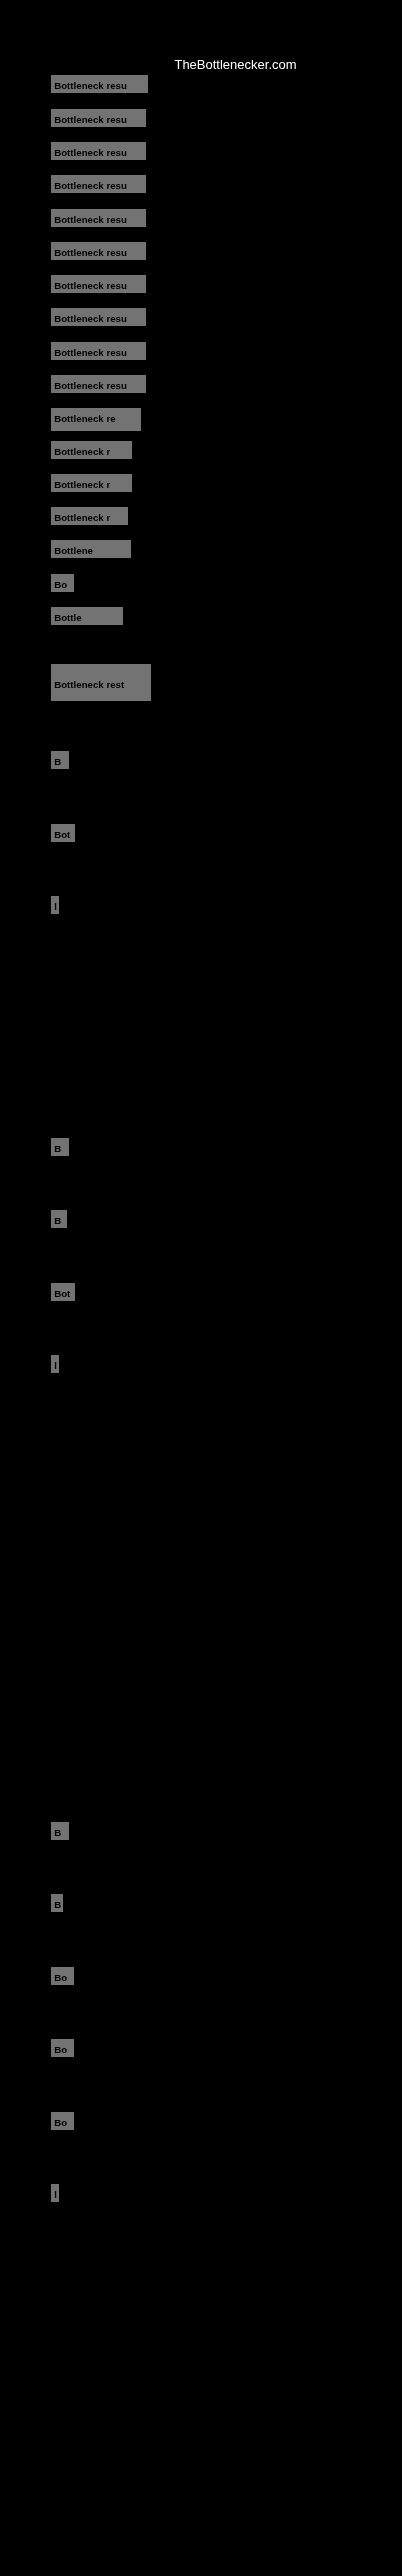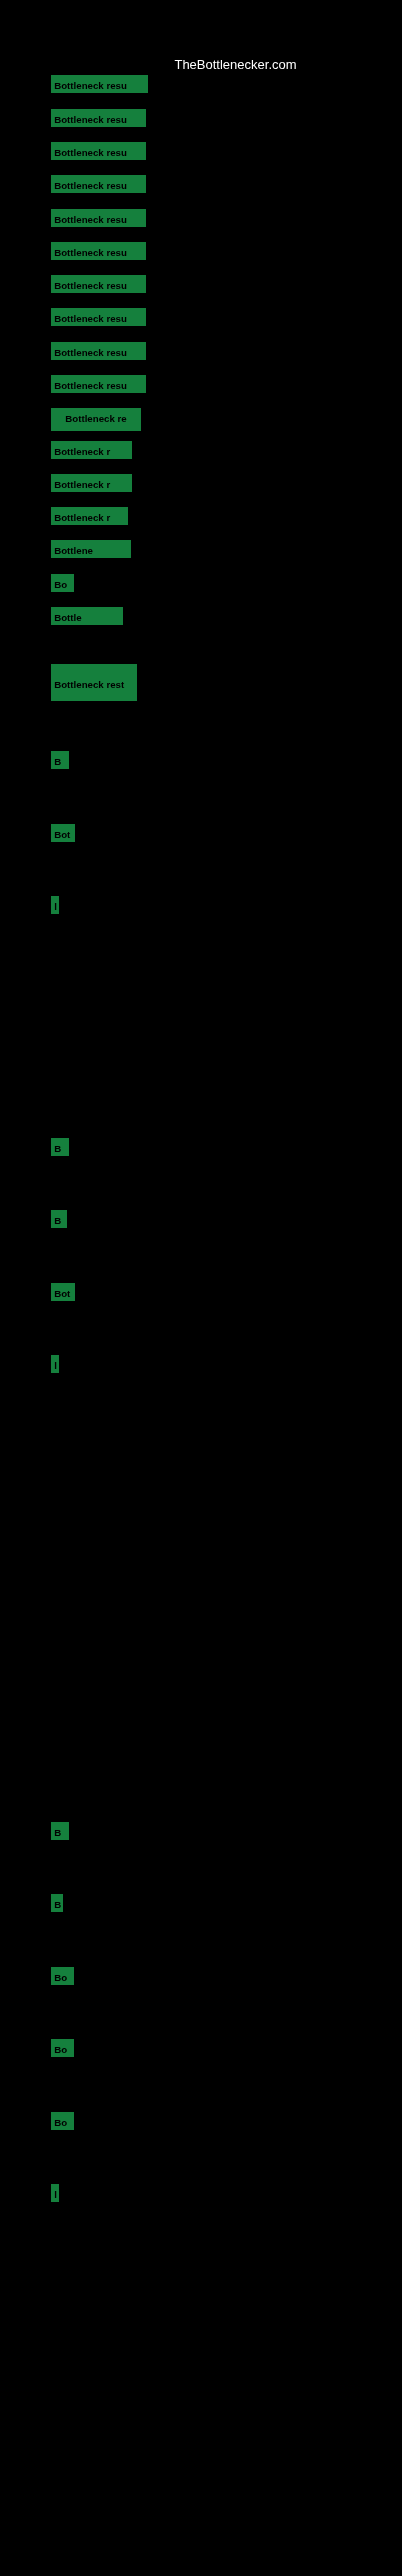--- a/index.html
+++ b/index.html
@@ -20,21 +20,21 @@
       color: #ffffff;
       font-size: 13px;
       text-align: center;
       padding: 6.4px 0;
       font-weight: normal;
     }
 
     .bottleneck-item {
       position: absolute;
       left: 0;
-      background-color: #15803d;
+      background-color: #737373;
       color: #000000;
       font-size: 9.7px;
       font-weight: bold;
       padding: 1.6px 3.2px;
       white-space: nowrap;
       overflow: hidden;
     }
   </style>
 </head>
 <body>
@@ -45,28 +45,28 @@
     <div class="bottleneck-item" style="top: 24px; width: 97px; height: 17.7px; line-height: 17.7px;">Bottleneck resu</div>
     <div class="bottleneck-item" style="top: 58px; width: 95px; height: 17.7px; line-height: 17.7px;">Bottleneck resu</div>
     <div class="bottleneck-item" style="top: 91px; width: 95px; height: 17.7px; line-height: 17.7px;">Bottleneck resu</div>
     <div class="bottleneck-item" style="top: 124px; width: 95px; height: 17.7px; line-height: 17.7px;">Bottleneck resu</div>
     <div class="bottleneck-item" style="top: 158px; width: 95px; height: 17.7px; line-height: 17.7px;">Bottleneck resu</div>
     <div class="bottleneck-item" style="top: 191px; width: 95px; height: 17.7px; line-height: 17.7px;">Bottleneck resu</div>
     <div class="bottleneck-item" style="top: 224px; width: 95px; height: 17.7px; line-height: 17.7px;">Bottleneck resu</div>
     <div class="bottleneck-item" style="top: 257px; width: 95px; height: 17.7px; line-height: 17.7px;">Bottleneck resu</div>
     <div class="bottleneck-item" style="top: 291px; width: 95px; height: 17.7px; line-height: 17.7px;">Bottleneck resu</div>
     <div class="bottleneck-item" style="top: 324px; width: 95px; height: 17.7px; line-height: 17.7px;">Bottleneck resu</div>
-    <div class="bottleneck-item" style="top: 357px; width: 90px; height: 23px; line-height: 17.7px; text-align: center;">Bottleneck re</div>
+    <div class="bottleneck-item" style="top: 357px; width: 90px; height: 23px; line-height: 17.7px;">Bottleneck re</div>
     <div class="bottleneck-item" style="top: 390px; width: 81px; height: 17.7px; line-height: 17.7px;">Bottleneck r</div>
     <div class="bottleneck-item" style="top: 423px; width: 81px; height: 17.7px; line-height: 17.7px;">Bottleneck r</div>
     <div class="bottleneck-item" style="top: 456px; width: 77px; height: 17.7px; line-height: 17.7px;">Bottleneck r</div>
     <div class="bottleneck-item" style="top: 489px; width: 80px; height: 17.7px; line-height: 17.7px;">Bottlene</div>
     <div class="bottleneck-item" style="top: 523px; width: 22.5px; height: 17.7px; line-height: 17.7px;">Bo</div>
     <div class="bottleneck-item" style="top: 556px; width: 72px; height: 17.7px; line-height: 17.7px;">Bottle</div>
-    <div class="bottleneck-item" style="top: 613px; width: 86px; height: 37px; line-height: 37px;">Bottleneck rest</div>
+    <div class="bottleneck-item" style="top: 613px; width: 100px; height: 37px; line-height: 37px;">Bottleneck rest</div>
     <div class="bottleneck-item" style="top: 700px; width: 17.7px; height: 17.7px; line-height: 17.7px;">B</div>
     <div class="bottleneck-item" style="top: 773px; width: 24px; height: 17.7px; line-height: 17.7px;">Bot</div>
     <div class="bottleneck-item" style="top: 845px; width: 8px; height: 17.7px; line-height: 17.7px;">l</div>
     <div class="bottleneck-item" style="top: 1087px; width: 17.7px; height: 17.7px; line-height: 17.7px;">B</div>
     <div class="bottleneck-item" style="top: 1159px; width: 16px; height: 17.7px; line-height: 17.7px;">B</div>
     <div class="bottleneck-item" style="top: 1232px; width: 24px; height: 17.7px; line-height: 17.7px;">Bot</div>
     <div class="bottleneck-item" style="top: 1304px; width: 8px; height: 17.7px; line-height: 17.7px;">l</div>
     <div class="bottleneck-item" style="top: 1771px; width: 17.7px; height: 17.7px; line-height: 17.7px;">B</div>
     <div class="bottleneck-item" style="top: 1843px; width: 12px; height: 17.7px; line-height: 17.7px;">B</div>
     <div class="bottleneck-item" style="top: 1916px; width: 22.5px; height: 17.7px; line-height: 17.7px;">Bo</div>

